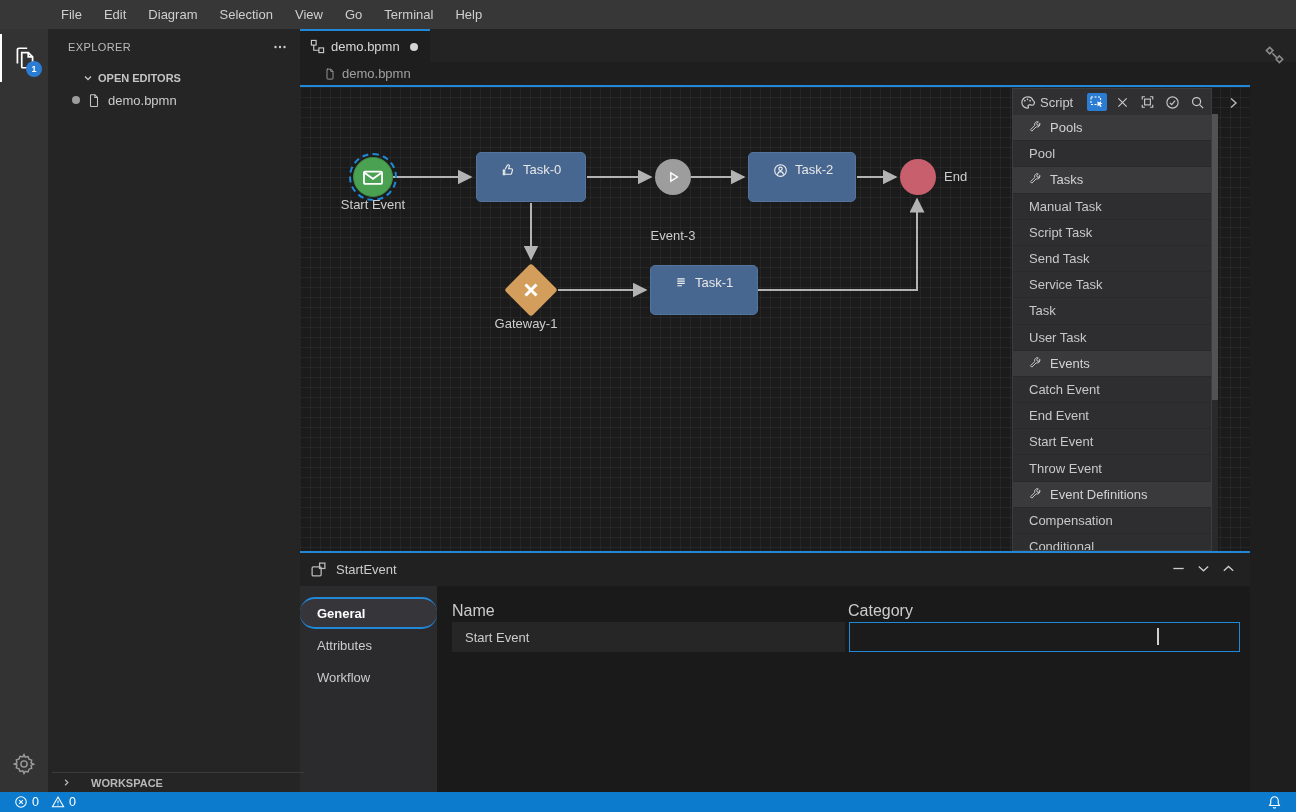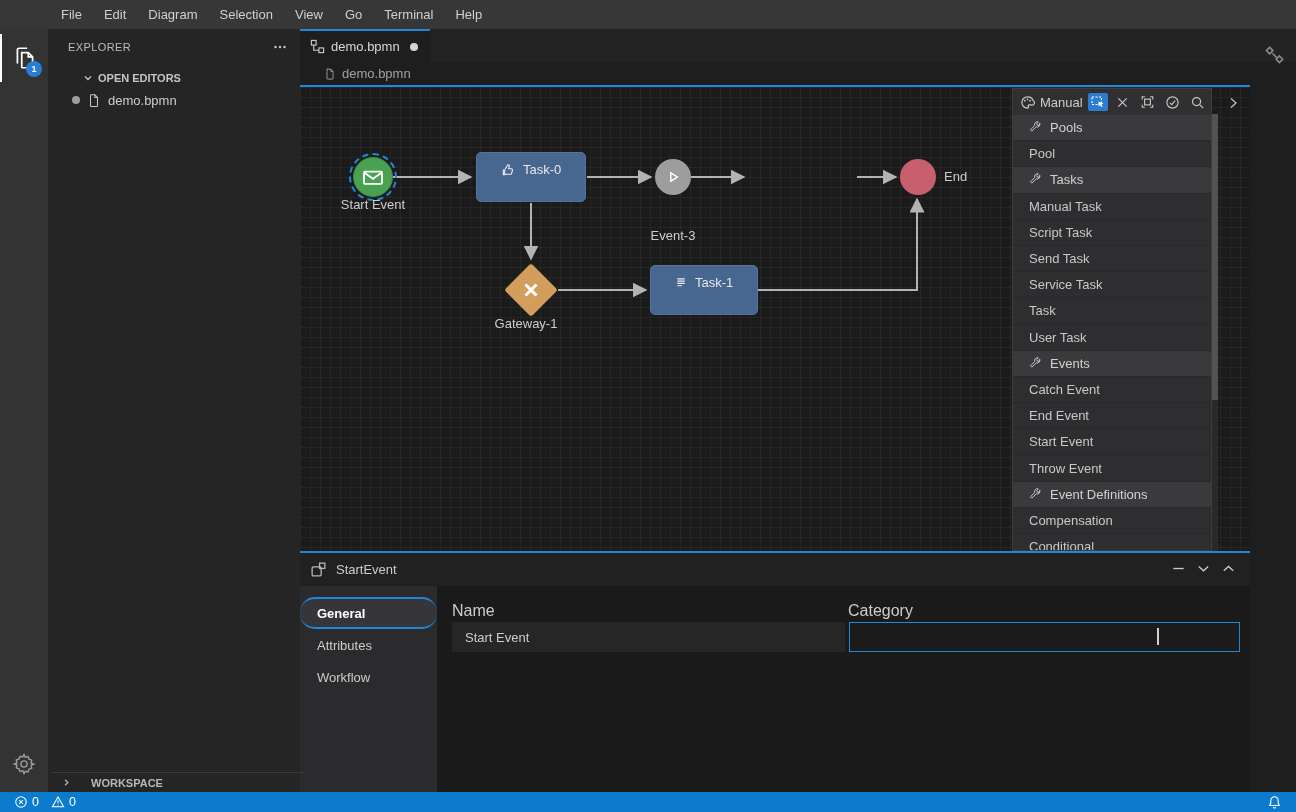--- a/index.html
+++ b/index.html
@@ -263,20 +263,30 @@
 
     <div class="evt-circle" style="left:355px; top:72px; width:36px; height:36px; background:#9d9d9d;">
       <span>
         <svg width="16" height="16" viewBox="0 0 16 16" fill="none" stroke="#ffffff" stroke-width="1.4">
           <path d="M5.8 3.8L12.4 8l-6.6 4.2z"></path>
         </svg>
       </span>
     </div>
     <div class="node-label" style="left:323px; top:113px; width:100px;margin-top:28px;">Event-3</div>
 
+    <div class="task" style="left:448px; top:65px;">
+      <span class="t-icon">
+        <svg width="15" height="15" viewBox="0 0 16 16" fill="none" stroke="currentColor" stroke-width="1.2">
+          <circle cx="8" cy="8" r="6.2"></circle>
+          <circle cx="8" cy="6.2" r="1.8"></circle>
+          <path d="M4.8 12.3c.5-2 1.7-3.1 3.2-3.1s2.7 1.1 3.2 3.1"></path>
+        </svg>
+      </span>
+      <span>Task-2</span>
+    </div>
 
     <div class="evt-circle" style="left:600px; top:72px; width:36px; height:36px; background:#c75f6d;"></div>
     <div class="node-label" style="left:644px; top:82px; width:60px; text-align:left;">End</div>
 
     <div class="gateway"></div>
     <div class="gateway-x">
       <svg width="20" height="20" viewBox="0 0 20 20" fill="none" stroke="#ffffff" stroke-width="3">
         <path d="M4.5 4.5l11 11M15.5 4.5l-11 11"></path>
       </svg>
     </div>
@@ -294,21 +304,21 @@
     <div class="palette">
       <div class="pal-header">
         <span>
           <svg width="15" height="15" viewBox="0 0 16 16" fill="none" stroke="#cccccc" stroke-width="1.2">
             <path d="M8 2a6 6 0 1 0 0 12c1.1 0 1.4-.9.8-1.6-.6-.8 0-1.9 1.1-1.9h1.6A2.5 2.5 0 0 0 14 6 6 6 0 0 0 8 2z"></path>
             <circle cx="5.2" cy="6" r=".9" fill="#cccccc" stroke="none"></circle>
             <circle cx="8" cy="4.6" r=".9" fill="#cccccc" stroke="none"></circle>
             <circle cx="10.8" cy="6" r=".9" fill="#cccccc" stroke="none"></circle>
           </svg>
         </span>
-        <span>Manual</span>
+        <span>Script</span>
         <span class="pal-tools">
           <span class="pal-tool active">
             <svg width="14" height="13" viewBox="0 0 14 13" fill="none" stroke="currentColor" stroke-width="1.1">
               <rect x="1" y="1" width="9.5" height="7.5" stroke-dasharray="2 1.5"></rect>
               <path d="M7.5 5.5l5 2-2.1.7 1.2 2.2-1.3.7-1.2-2.2-1.6 1.5z" fill="currentColor" stroke="none"></path>
             </svg>
           </span>
           <span class="pal-tool">
             <svg width="13" height="13" viewBox="0 0 14 14" fill="none" stroke="currentColor" stroke-width="1.3">
               <path d="M2.5 2.5l9 9M11.5 2.5l-9 9"></path>

